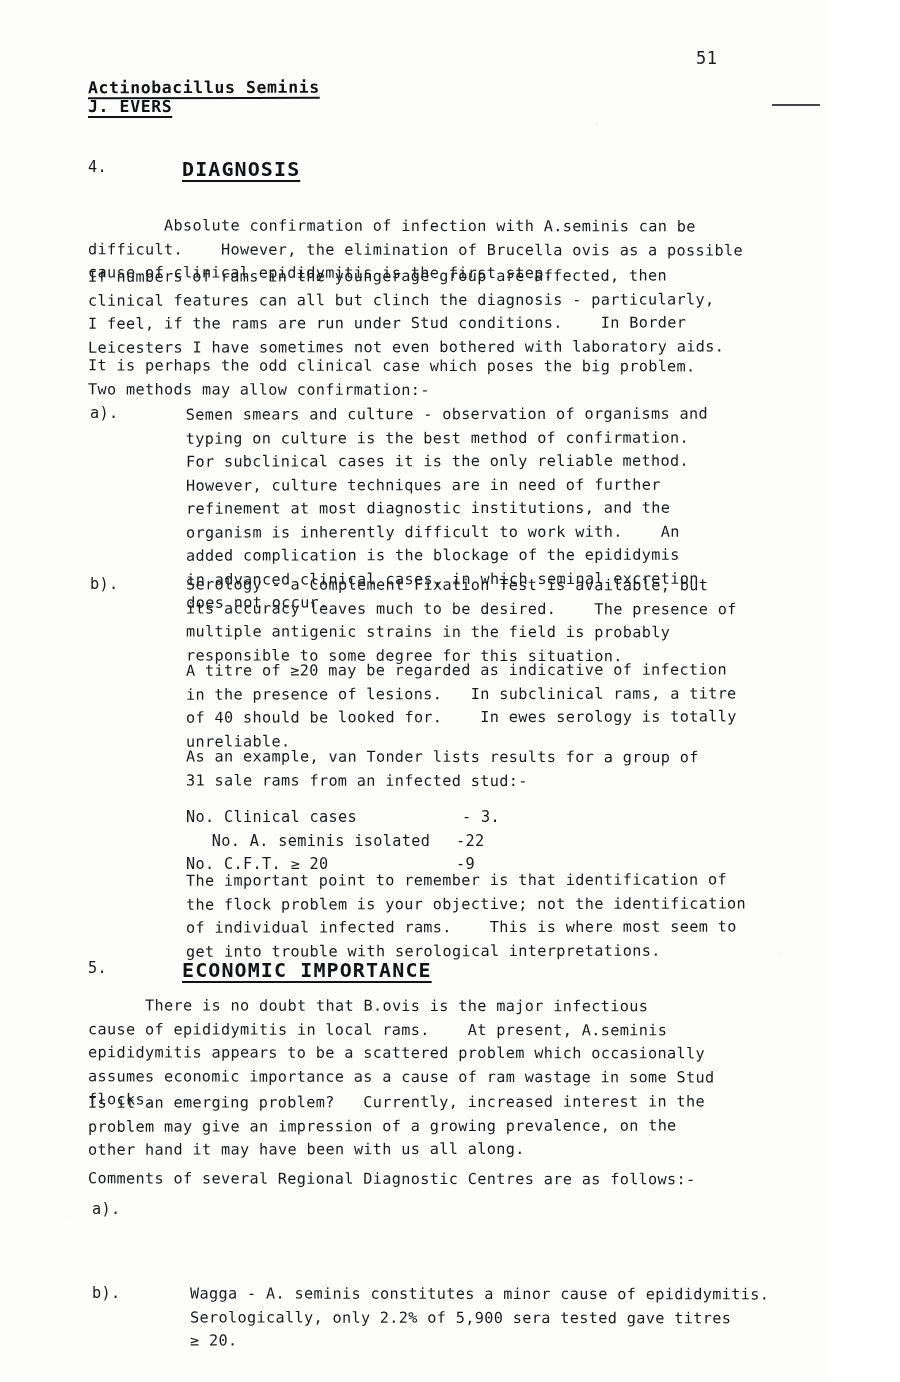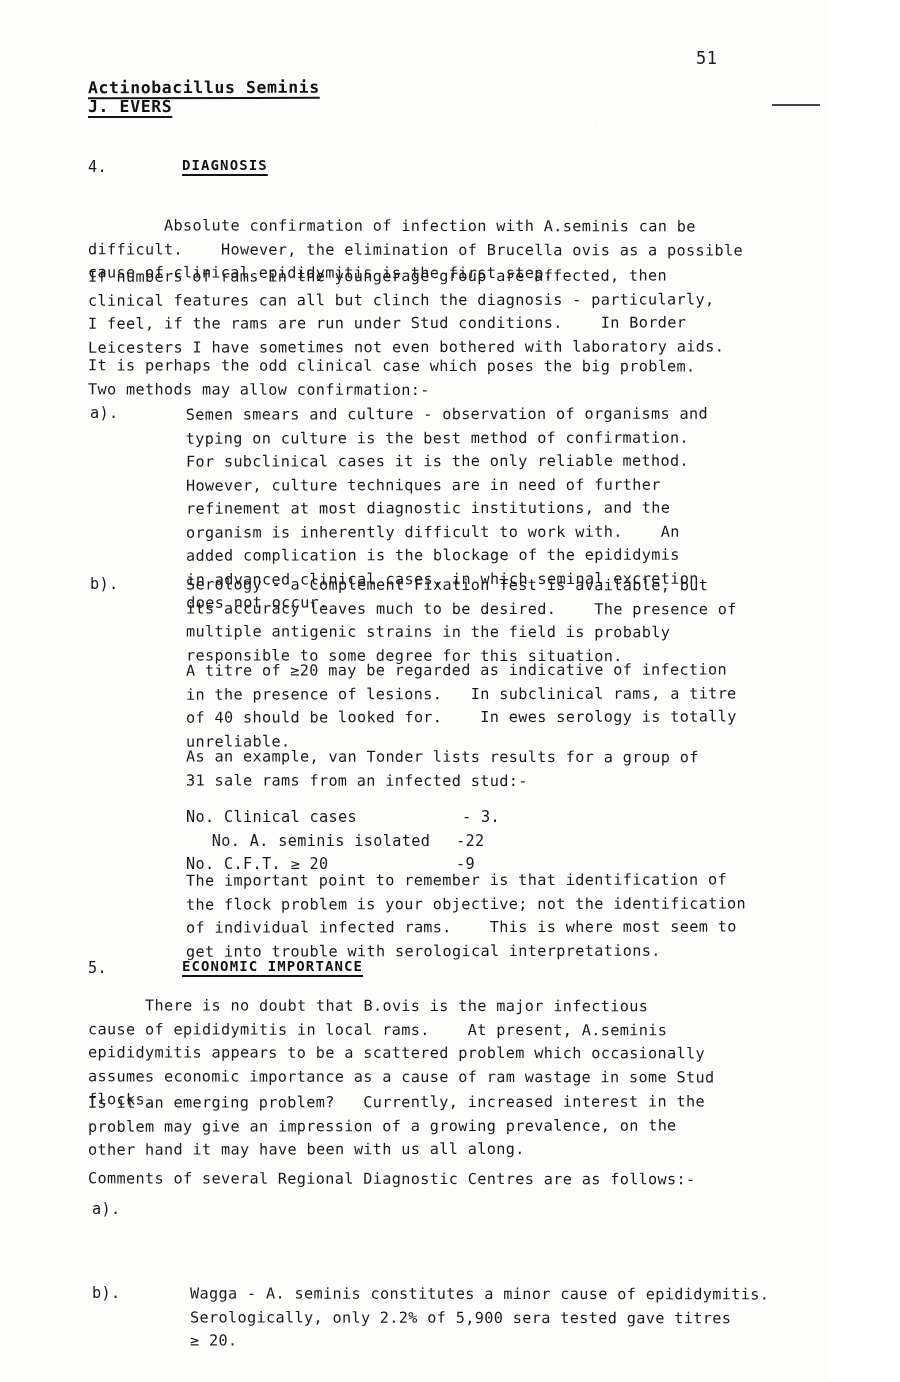--- a/index.html
+++ b/index.html
@@ -77,21 +77,21 @@
     color: #17191c;
   }
   .sec-num {
     position: absolute;
     font-size: 15.2px;
     letter-spacing: 0.35px;
     color: #17191c;
   }
   .sec-heading {
     position: absolute;
-    font-size: 14px;
+    font-size: 20px;
     letter-spacing: 1.1px;
     font-weight: 700;
     text-decoration: underline;
     text-underline-offset: 4px;
     text-decoration-thickness: 2px;
     color: #111316;
   }
   .list-marker {
     position: absolute;
     font-size: 15.2px;

